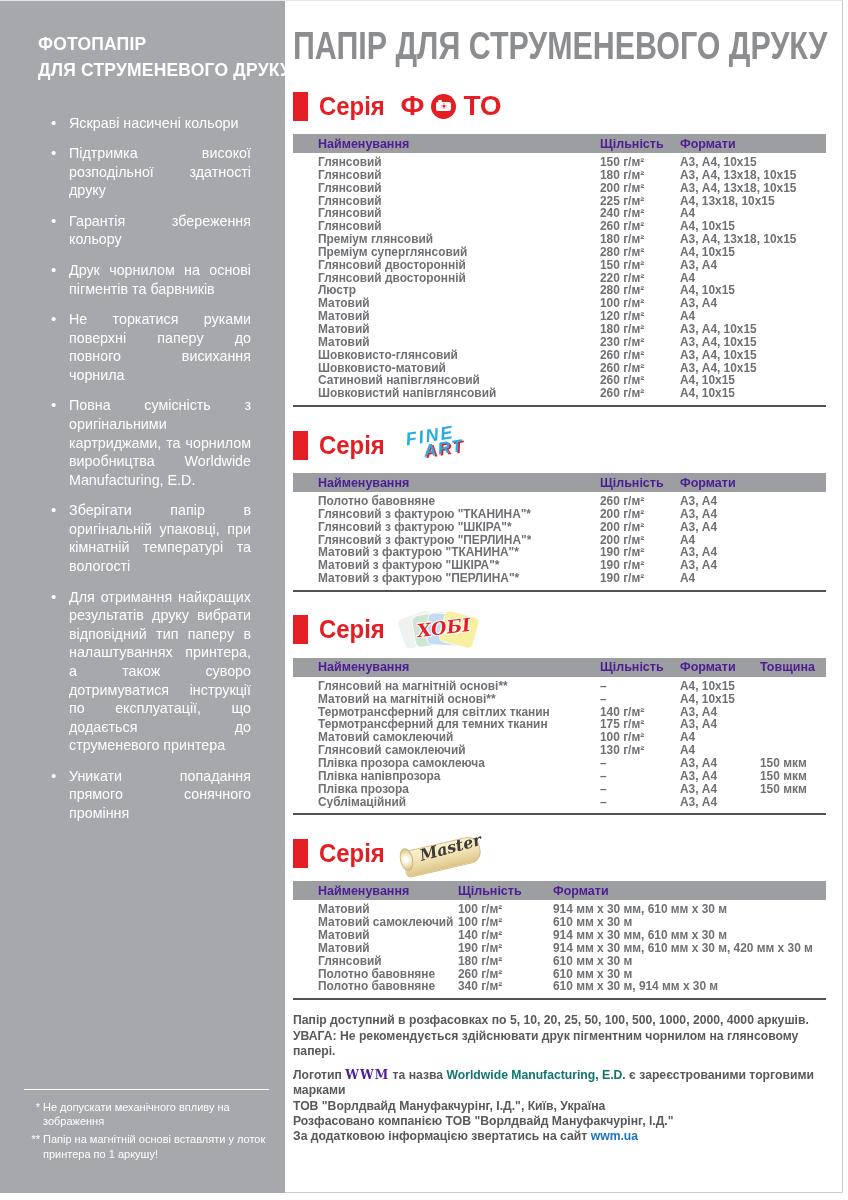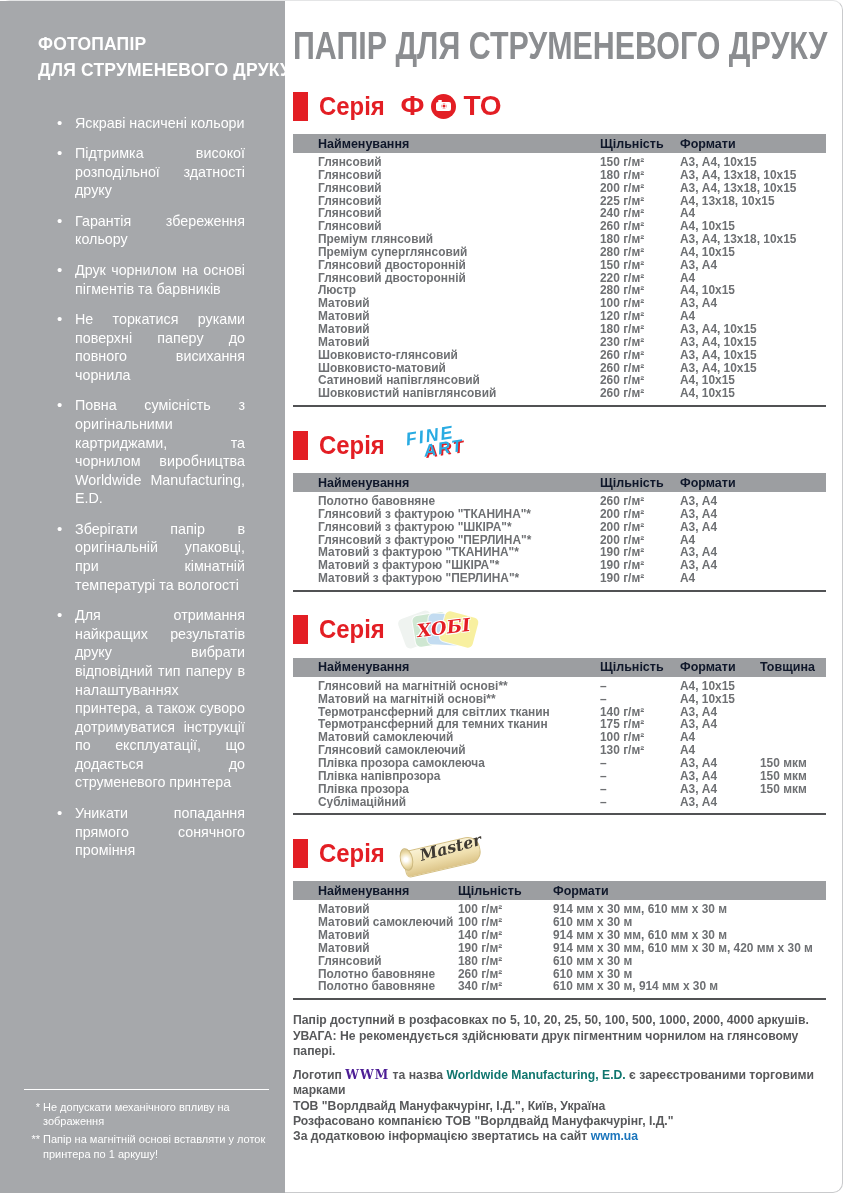--- a/index.html
+++ b/index.html
@@ -4,34 +4,34 @@
 <style>
   html,body { margin:0; padding:0; background:#ffffff; }
   body {
     width:848px; height:1200px; position:relative; overflow:hidden;
     font-family:"Liberation Sans", sans-serif;
     -webkit-font-smoothing:antialiased;
   }
   .page {
     position:absolute; left:0; top:0; width:842px; height:1191px;
     border-right:1px solid #c9cacc; border-bottom:1px solid #c9cacc;
-    border-top:1px solid #e4e5e6; background:#fff;border-radius:10px;
+    border-top:1px solid #e4e5e6; background:#fff;
   }
 
   
   .sidebar {
     position:absolute; left:0; top:0; width:285px; height:1192px;
     background:#a6a8ab; color:#fff; box-sizing:border-box;
     padding:30px 24px 0 38px;
   }
   .sidebar-title {
     font-size:17.5px; font-weight:bold; line-height:1.5; letter-spacing:.2px;
     margin-bottom:30px; white-space:nowrap;
   }
-  .feature-list { list-style:none; margin:16px; padding:0; }
+  .feature-list { list-style:none; margin:10px; padding:0; }
   .feature-list li {
     position:relative; padding-left:21px; margin-bottom:12px;
     font-size:14.3px; line-height:1.3; text-align:justify;
   }
   .feature-list li::before {
     content:"•"; position:absolute; left:3px; top:-1px; font-size:15px;
   }
   .sidebar-footnotes {
     position:absolute; left:24px; right:16px; bottom:28px;
     border-top:1.5px solid #ffffff; padding-top:10px;
@@ -92,21 +92,21 @@
     background:linear-gradient(180deg,#faf2d4 0%,#efdfae 55%,#dcc488 100%);
     border-radius:5px 12px 12px 5px; transform:rotate(-13deg); border:1px solid #d5c085; }
   .roll-end { position:absolute; left:5px; top:19px; width:11px; height:21px; border-radius:50%;
     background:radial-gradient(circle at 45% 50%, #ffffff 15%, #efdfae 55%, #cdb97f 100%);
     transform:rotate(-13deg); border:1px solid #cdb97f; }
   .master-text { position:absolute; left:24px; top:9px; font-family:"DejaVu Serif", serif;
     font-style:italic; font-weight:bold; font-size:16px; color:#3f3a33; transform:rotate(-15deg); }
 
   
   .tbl { width:533px; }
-  .tbl-header { background:#9c9ea1; color:#0f172a; font-weight:bold; font-size:12.5px; height:19px; align-items:center; }
+  .tbl-header { background:#9c9ea1; color:#4c1d95; font-weight:bold; font-size:12.5px; height:19px; align-items:center; }
   .tbl-row { font-size:11.9px; font-weight:bold; color:#6e7073; line-height:12.85px; align-items:baseline; }
   .tbl-body { padding:3px 0 2px 0; }
   .grid-a { display:grid; grid-template-columns:25px 282px 80px 1fr; }
   .grid-b { display:grid; grid-template-columns:25px 282px 80px 80px 1fr; }
   .grid-c { display:grid; grid-template-columns:25px 140px 95px 1fr; }
   .tbl-end { border-top:2.5px solid #515254; margin-top:3px; }
   .cell { white-space:nowrap; overflow:hidden; }
 
   
   .footer { width:537px; margin-top:13px; font-size:12.2px; font-weight:bold; color:#58595b; line-height:1.25; }

